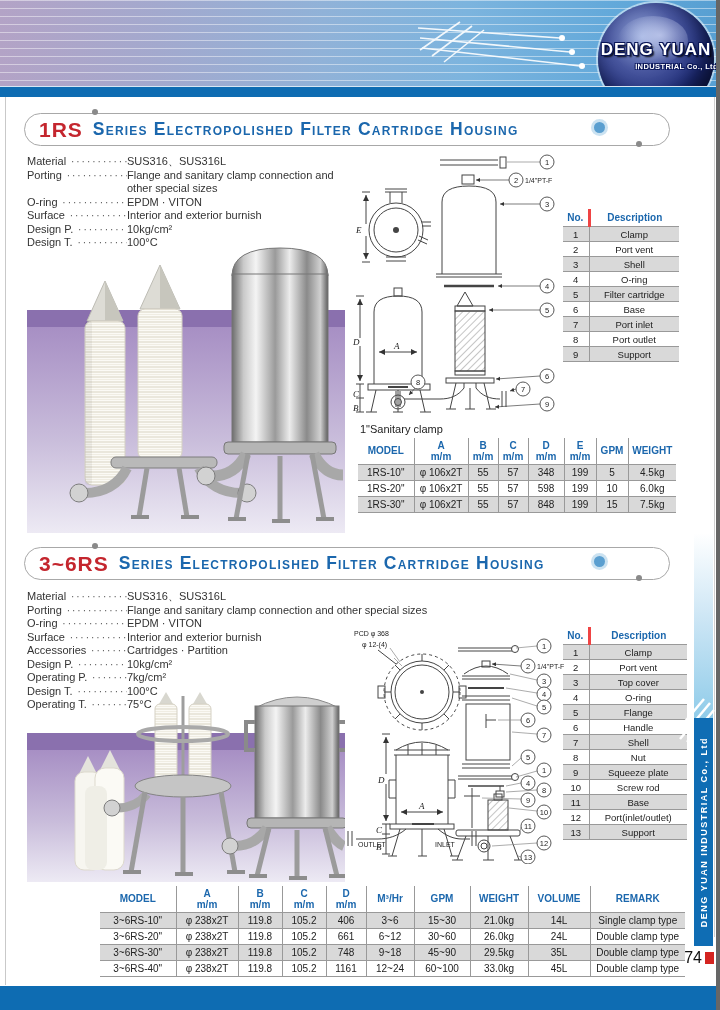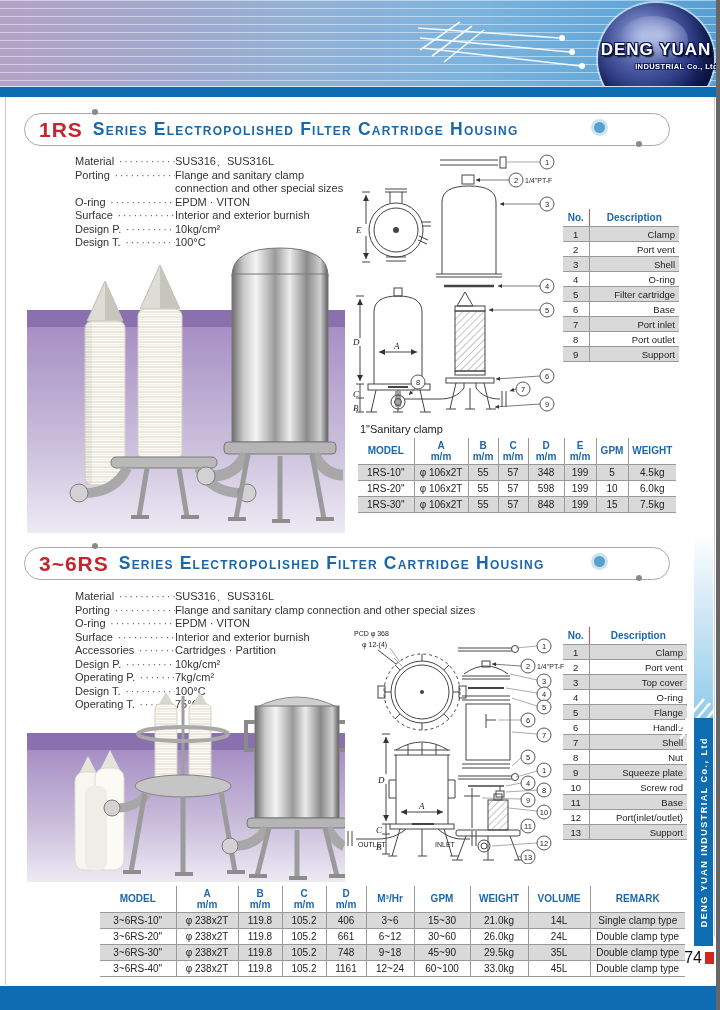--- a/index.html
+++ b/index.html
@@ -29,31 +29,31 @@
   .title-box{position:absolute;left:24px;width:646px;height:33px;border:1px solid #a8a8a8;
     border-radius:17px;display:flex;align-items:center;padding-left:14px;box-sizing:border-box;background:#fff;}
   .series{font-size:21px;font-weight:bold;color:#c4262e;letter-spacing:1px;white-space:nowrap;}
   .title-rest{font-variant:small-caps;font-weight:bold;color:#1b67ad;font-size:17.5px;
     letter-spacing:1.2px;margin-left:10px;white-space:nowrap;}
   .dot-gray{position:absolute;width:6px;height:6px;border-radius:50%;background:#8a8a8a;}
   .dot-blue{position:absolute;width:11px;height:11px;border-radius:50%;background:#5b9fd0;
     box-shadow:0 0 0 3px rgba(140,190,225,.45);}
   
   .spec-list{position:absolute;left:27px;font-size:11px;color:#333;line-height:13.5px;}
-  .spec-row{display:flex;margin-left:48px;}
+  .spec-row{display:flex;}
   .spec-label{flex:0 0 100px;width:100px;white-space:nowrap;overflow:hidden;}
   .spec-label::after{content:" ·········································";letter-spacing:2px;color:#555;font-size:10px;}
   .spec-val{flex:1;}
   .w1 .spec-val{max-width:220px;}
   
   table{border-collapse:collapse;table-layout:fixed;}
   .ptable{position:absolute;}
   .ptable th{color:#1b67ad;font-weight:bold;border-bottom:1px solid #999;font-size:10px;padding:2px 3px;height:13px;text-align:center;}
-  .ptable th:first-child{border-right:1px solid #ef4444;}
-  .ptable td{border-bottom:1px solid #999;font-size:9.5px;padding:1px 4px;height:12px;color:#222;white-space:nowrap;overflow:hidden;text-align:right;}
+  .ptable th:first-child{border-right:3px solid #ef4444;}
+  .ptable td{border-bottom:1px solid #999;font-size:9.5px;padding:1px 4px;height:12px;color:#222;white-space:nowrap;overflow:hidden;text-align:center;}
   .ptable td:first-child{border-right:1px solid #999;text-align:center;}
   .ptable tbody tr:nth-child(odd){background:#d9d9d9;}
   .stable{position:absolute;}
   .stable th{color:#1b67ad;font-size:10px;line-height:1.15;padding:2px 1px;border-left:1px solid #999;vertical-align:middle;}
   .stable th:first-child{border-left:none;}
   .stable td{font-size:10px;text-align:center;height:13px;padding:1px 2px;border-left:1px solid #999;border-top:1px solid #999;color:#222;white-space:nowrap;overflow:hidden;}
   .stable td:first-child{border-left:none;}
   .stable tbody tr:nth-child(odd){background:#d9d9d9;}
   .stable tbody tr:last-child td{border-bottom:1px solid #999;}
   .cl{display:block;text-align:center;font-weight:bold;}

